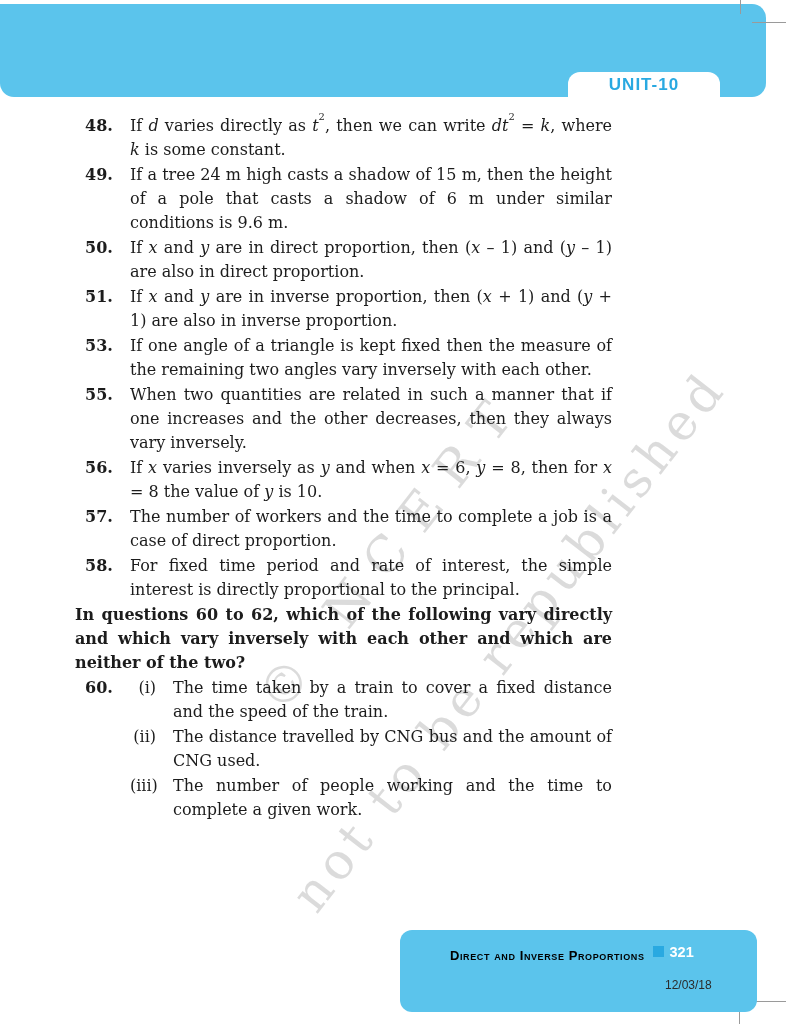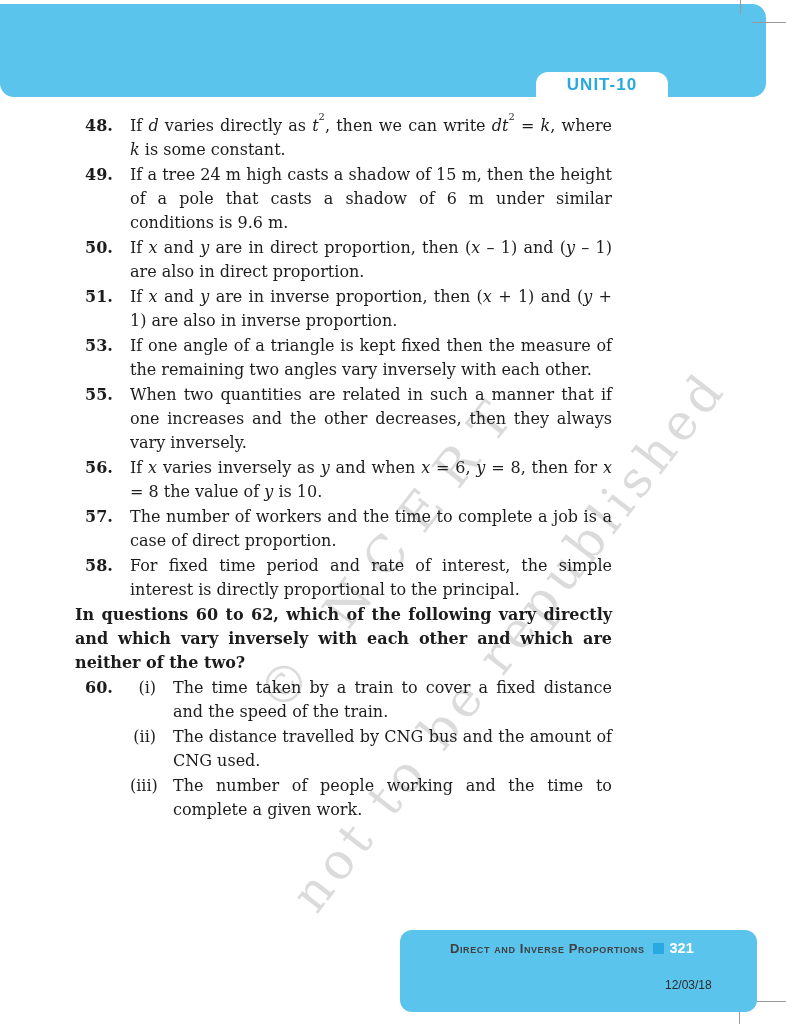--- a/index.html
+++ b/index.html
@@ -8,21 +8,21 @@
     background:#ffffff;
     font-family:"DejaVu Serif","Liberation Serif",serif;
     color:#1c1c1c;
   }
   
   .banner{
     position:absolute;left:0;top:4px;width:766px;height:93px;
     background:#5bc4ec;border-radius:0 14px 14px 14px;
   }
   .unit-tab{
-    position:absolute;left:536px;top:68px;width:132px;height:25px;
+    position:absolute;left:568px;top:68px;width:152px;height:25px;
     background:#ffffff;border-radius:12px 12px 0 0;
     display:flex;align-items:center;justify-content:center;
   }
   .unit-tab span{
     font-family:"Liberation Sans",sans-serif;font-weight:bold;
     font-size:17px;letter-spacing:1px;color:#29a9e1;
   }
   
   .crop{position:absolute;background:#9a9a9a;}
   .crop.tr-v{left:740px;top:0;width:1px;height:14px;}
@@ -59,22 +59,22 @@
   
   .footer{
     position:absolute;left:400px;top:930px;width:357px;height:82px;
     background:#5bc4ec;border-radius:12px;
     font-family:"Liberation Sans",sans-serif;
   }
   .footer-line{
     position:absolute;left:50px;top:10px;display:flex;align-items:center;
   }
   .footer-title{
-    color:#404040;font-weight:bold;font-size:13px;
-    font-variant:small-caps;letter-spacing:.6px;
+    color:#000000;font-weight:bold;font-size:13px;
+    font-variant:small-caps;letter-spacing:.6px;margin-top:8px;
   }
   .footer-square{
     width:11px;height:11px;background:#29a9e1;margin:0 6px 0 8px;flex:none;
   }
   .footer-page{color:#ffffff;font-weight:bold;font-size:14.5px;}
   .footer-date{
     position:absolute;left:265px;top:48px;
     color:#2b2b2b;font-size:12px;
   }
 </style>

